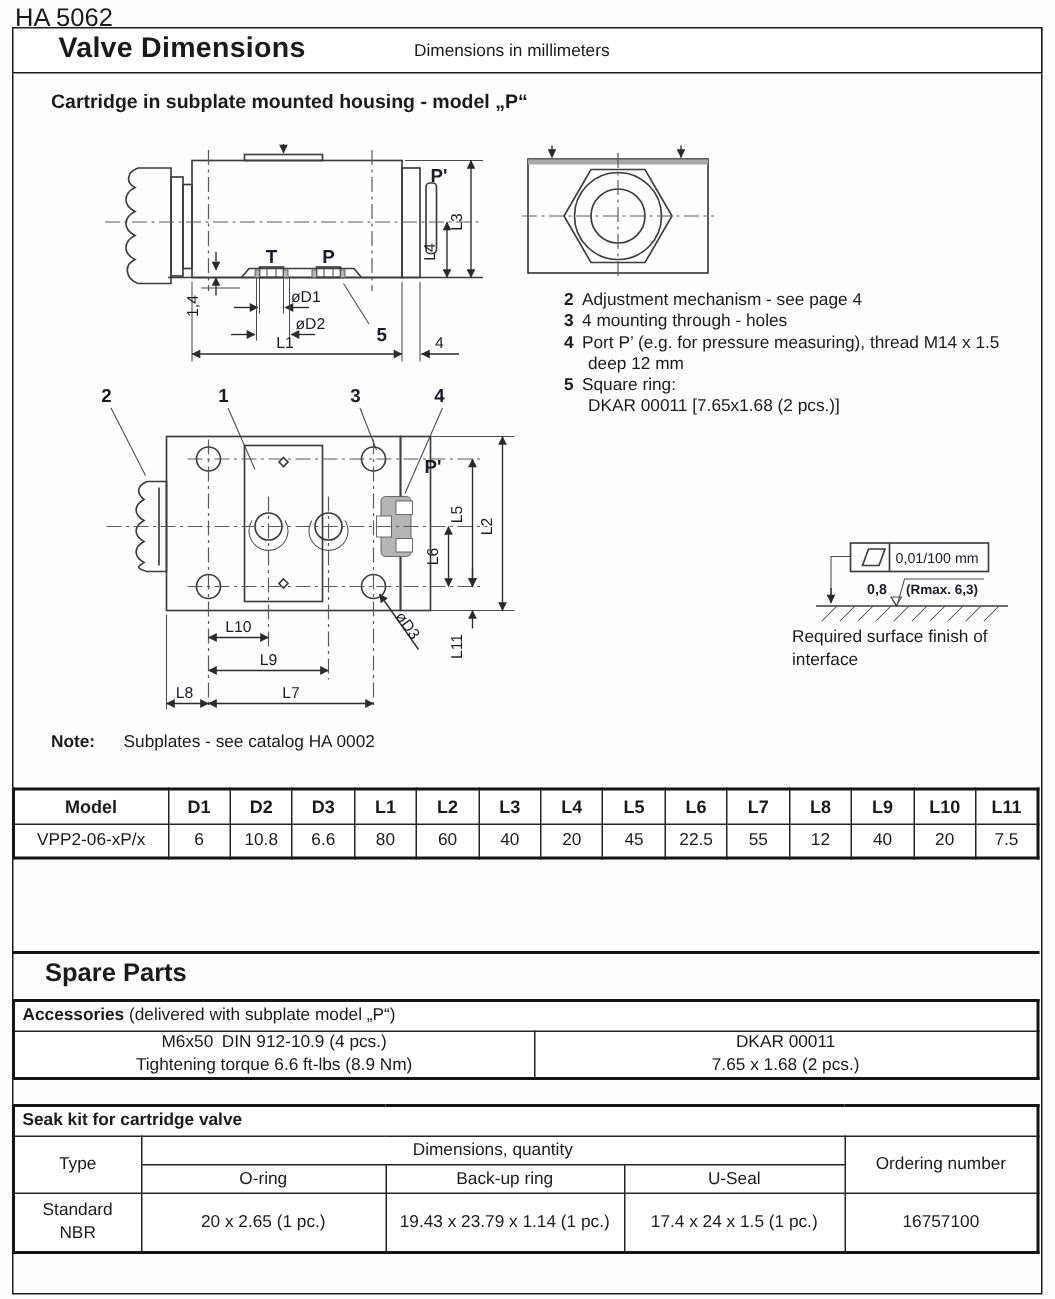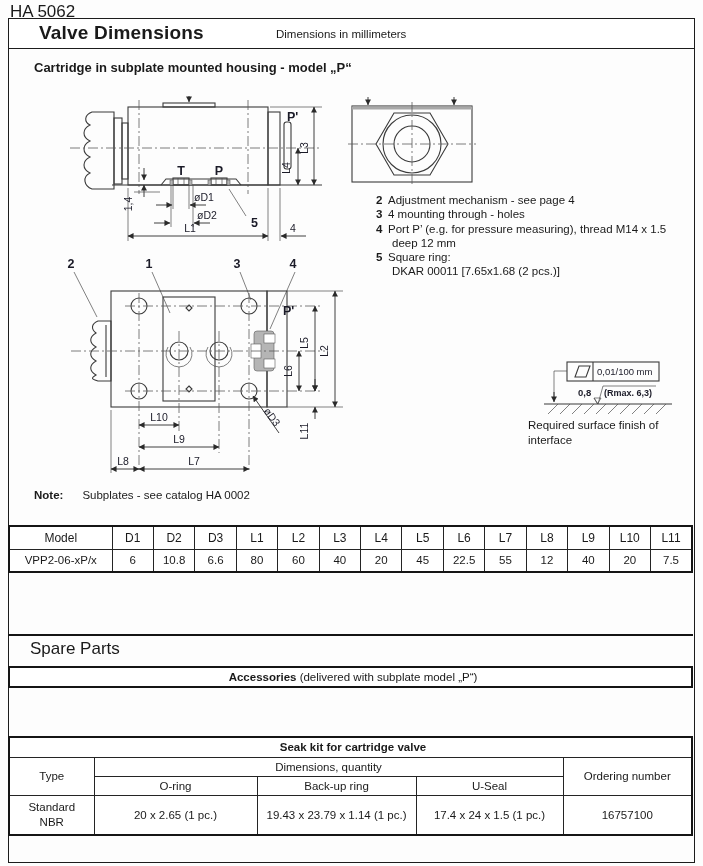--- a/index.html
+++ b/index.html
@@ -17,24 +17,24 @@
   #parts-list{left:376px;top:193px;width:298px;font-size:11.5px;line-height:14.3px}
   .part-item{padding-left:16px;text-indent:-16px}
   .part-num{font-weight:bold;display:inline-block;width:12px;text-indent:0}
   .part-line2{text-indent:0}
   #finish-caption{left:528px;top:418px;width:152px;font-size:11.5px;line-height:14.5px}
   #note-line{left:34px;top:489px;font-size:11.5px}
   #note-line b{margin-right:19px}
   table{border-collapse:collapse;table-layout:fixed;background:#fff}
   td{border:1.2px solid #242424;font-size:11.5px;text-align:center;padding:0;overflow:hidden}
   .tbl-outer{border:2px solid #151515}
-  .hdr{font-weight:normal;font-size:12px}
-  .left-cell{text-align:center;padding-left:5px}
+  .hdr{font-weight:bold;font-size:12px}
+  .left-cell{text-align:left;padding-left:5px}
   #spare-header{left:8px;top:634px;width:685px;height:30px;border-top:2.2px solid #141414}
-  #spare-title{left:30px;top:639px;font-size:17px;font-weight:normal}
+  #spare-title{left:30px;top:639px;font-size:17px;font-weight:bold}
   .two-line{line-height:14.5px}
   svg text{font-family:"Liberation Sans",sans-serif;fill:#1b1b28}
   .lbl{font-weight:bold;font-size:12.5px}
   .dimtxt{font-size:10.5px}
   .cl{stroke:#5a5a5a;stroke-width:.8;stroke-dasharray:10 3 2 3;fill:none}
   .ol{stroke:#3b3b3b;stroke-width:1.1;fill:none}
   .thin{stroke:#4a4a4a;stroke-width:.7;fill:none}
   .dim{stroke:#2a2a2a;stroke-width:.9;fill:none}
   .gfill{fill:#b5b5b5;stroke:#5a5a5a;stroke-width:.6}
 </style>
@@ -292,20 +292,30 @@
 
 <table class="abs tbl-outer" style="left:8px;top:666px;width:685px">
   <colgroup>
       <col style="width:347px">
       <col>
     </colgroup>
   <tbody>
       <tr style="height:20px">
     <td colspan="2" class="left-cell"><b>Accessories</b><span> (delivered with subplate model „P“)</span></td>
   </tr>
+  <tr style="height:32px">
+    <td class="two-line">
+      <div>M6x50 DIN 912-10.9 (4 pcs.)</div>
+      <div>Tightening torque 6.6 ft-lbs (8.9 Nm)</div>
+    </td>
+    <td class="two-line">
+      <div>DKAR 00011</div>
+      <div>7.65 x 1.68 (2 pcs.)</div>
+    </td>
+  </tr>
 </tbody>
   </table>
 
 <table class="abs tbl-outer" style="left:8px;top:736px;width:685px">
   <colgroup>
       <col style="width:85px">
       <col style="width:163px">
       <col style="width:159px">
       <col style="width:147px">
       <col>

